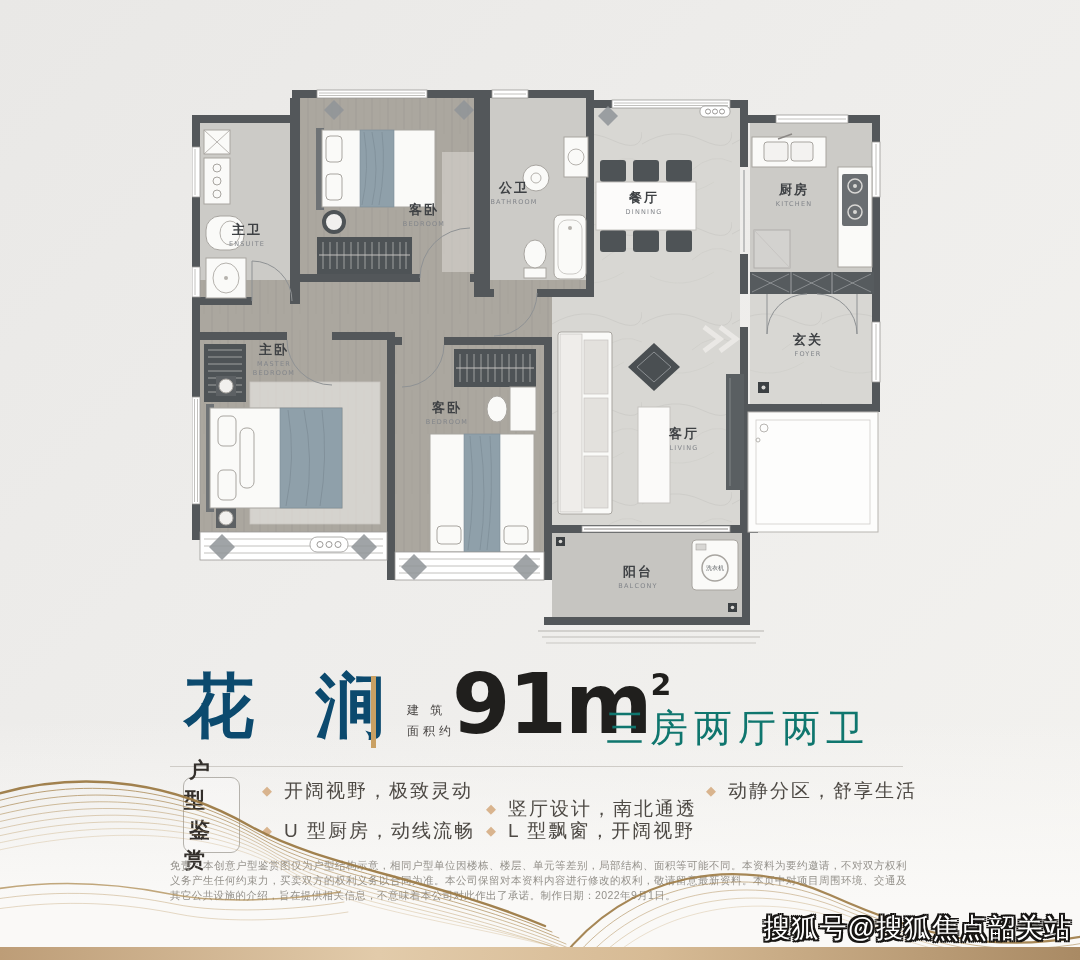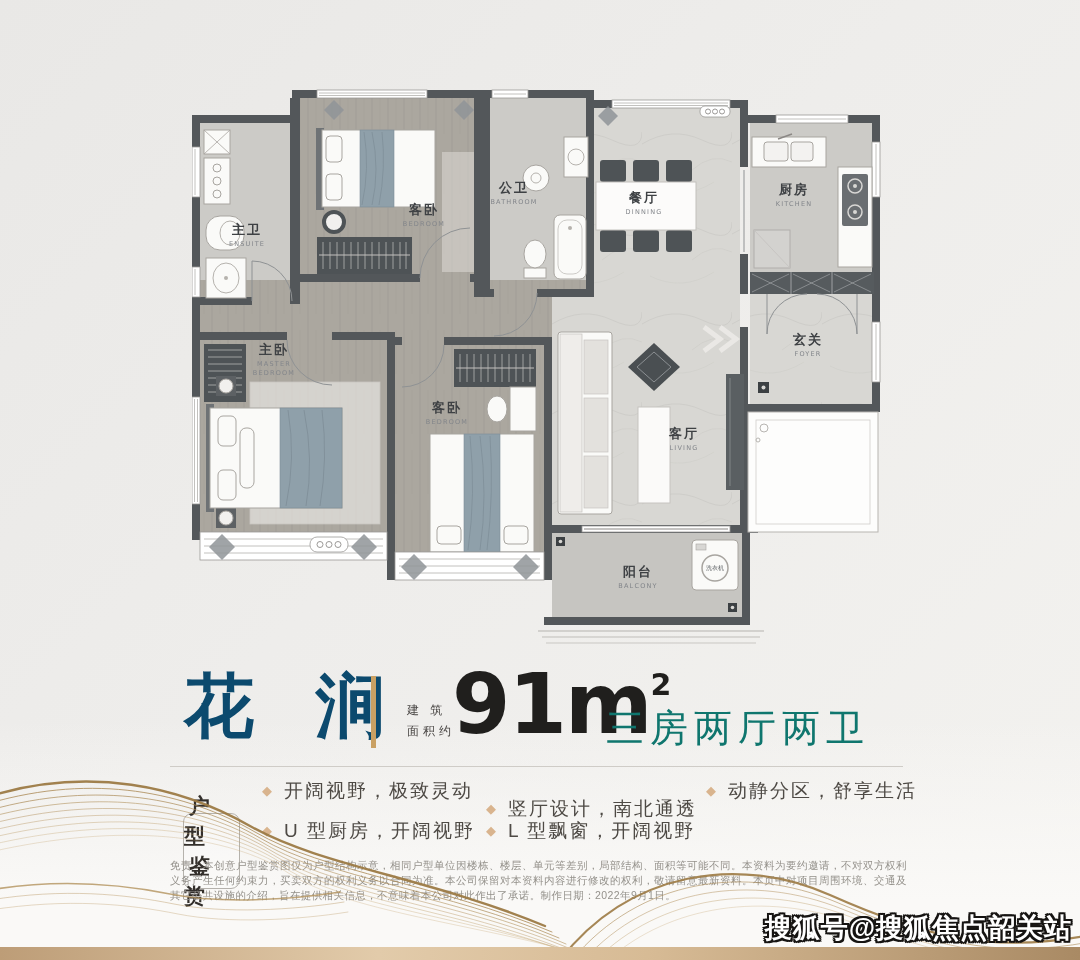--- a/index.html
+++ b/index.html
@@ -36,31 +36,31 @@
   .area-num{position:absolute;left:452px;top:662px;font-size:84px;font-weight:700;color:#201f1d;
        letter-spacing:-2px;line-height:1;font-family:"DejaVu Sans",sans-serif;text-align:center;}
   .area-num sup{font-size:30px;vertical-align:38px;letter-spacing:0;}
   .layout-txt{position:absolute;left:606px;top:703px;font-size:38px;color:#0f766e;
        letter-spacing:6px;font-weight:500;}
   .divider{position:absolute;left:170px;top:766px;width:733px;height:1px;background:#cfccc7;}
   
   .badge{position:absolute;left:183px;top:777px;width:55px;height:74px;border:1.5px solid #b5b2ac;
        border-radius:9px;display:flex;flex-direction:column;justify-content:center;align-items:center;
        font-family:"Liberation Serif","DejaVu Serif",serif;font-weight:700;font-size:21px;color:#332f2b;
-       line-height:30px;letter-spacing:5px;text-indent:5px;background:rgba(255,255,255,.25);margin-top:36px;}
+       line-height:30px;letter-spacing:5px;text-indent:5px;background:rgba(255,255,255,.25);}
   .feat{position:absolute;font-size:19px;color:#4e4a45;letter-spacing:2px;white-space:nowrap;}
   .feat .dia{color:#d9b48e;font-size:13px;margin-right:10px;vertical-align:2px;}
   
   .disclaimer{position:absolute;left:170px;top:858px;width:737px;font-size:10.5px;line-height:15px;
        color:#94918b;text-align:justify;letter-spacing:.4px;}
   
   .waves{position:absolute;left:0;bottom:0;width:1080px;height:210px;pointer-events:none;}
   .band{position:absolute;left:0;bottom:0;width:100%;height:13px;
        background:linear-gradient(90deg,#bd9d77,#e2cbaa 35%,#d7bb95 60%,#a98a64);}
-  .watermark{position:absolute;right:8px;bottom:14px;font-size:27px;font-weight:700;color:#ffffff;
+  .watermark{position:absolute;right:8px;bottom:14px;font-size:27px;font-weight:400;color:#ffffff;
        letter-spacing:1px;
        text-shadow:-2px -2px 0 #161412,2px -2px 0 #161412,-2px 2px 0 #161412,2px 2px 0 #161412,
                    0 -2px 0 #161412,0 2px 0 #161412,-2px 0 0 #161412,2px 0 0 #161412;}
 </style>
 </head>
 <body>
 
 <div class="stage">
   <div class="bg-bottom"></div>
 
@@ -417,21 +417,21 @@
   </div>
   <div class="area-num"><span>91m</span><sup>2</sup></div>
   <div class="layout-txt">三房两厅两卫</div>
   <div class="divider"></div>
 
   <div class="badge">
     <div>户 型</div>
     <div>鉴 赏</div>
   </div>
   <div class="feat" style="left:262px;top:778px;"><span class="dia">◆</span><span>开阔视野，极致灵动</span></div>
-  <div class="feat" style="left:262px;top:818px;"><span class="dia">◆</span><span>U 型厨房，开阔视野</span></div>
+  <div class="feat" style="left:262px;top:818px;"><span class="dia">◆</span><span>U 型厨房，动线流畅</span></div>
   <div class="feat" style="left:486px;top:778px;margin-top:18px;"><span class="dia">◆</span><span>竖厅设计，南北通透</span></div>
   <div class="feat" style="left:486px;top:818px;"><span class="dia">◆</span><span>L 型飘窗，开阔视野</span></div>
   <div class="feat" style="left:706px;top:778px;"><span class="dia">◆</span><span>动静分区，舒享生活</span></div>
 
   <div class="disclaimer">免责：本创意户型鉴赏图仅为户型结构示意，相同户型单位因楼栋、楼层、单元等差别，局部结构、面积等可能不同。本资料为要约邀请，不对双方权利义务产生任何约束力，买卖双方的权利义务以合同为准。本公司保留对本资料内容进行修改的权利，敬请留意最新资料。本页中对项目周围环境、交通及其它公共设施的介绍，旨在提供相关信息，不意味着本公司对此作出了承诺。制作日期：2022年9月1日。</div>
 
   <svg class="waves" viewBox="0 0 1080 210">
     <g fill="none" stroke-linecap="round">
       <path d="M -10 46 C 90 16 180 36 250 76 S 430 128 545 176" stroke="#9c7a44" stroke-width="2.4" opacity=".95"></path>
       <path d="M -10 53 C 94 23 186 42 255 82 S 438 134 552 182" stroke="#ab8a55" stroke-width="1" opacity=".8"></path>

